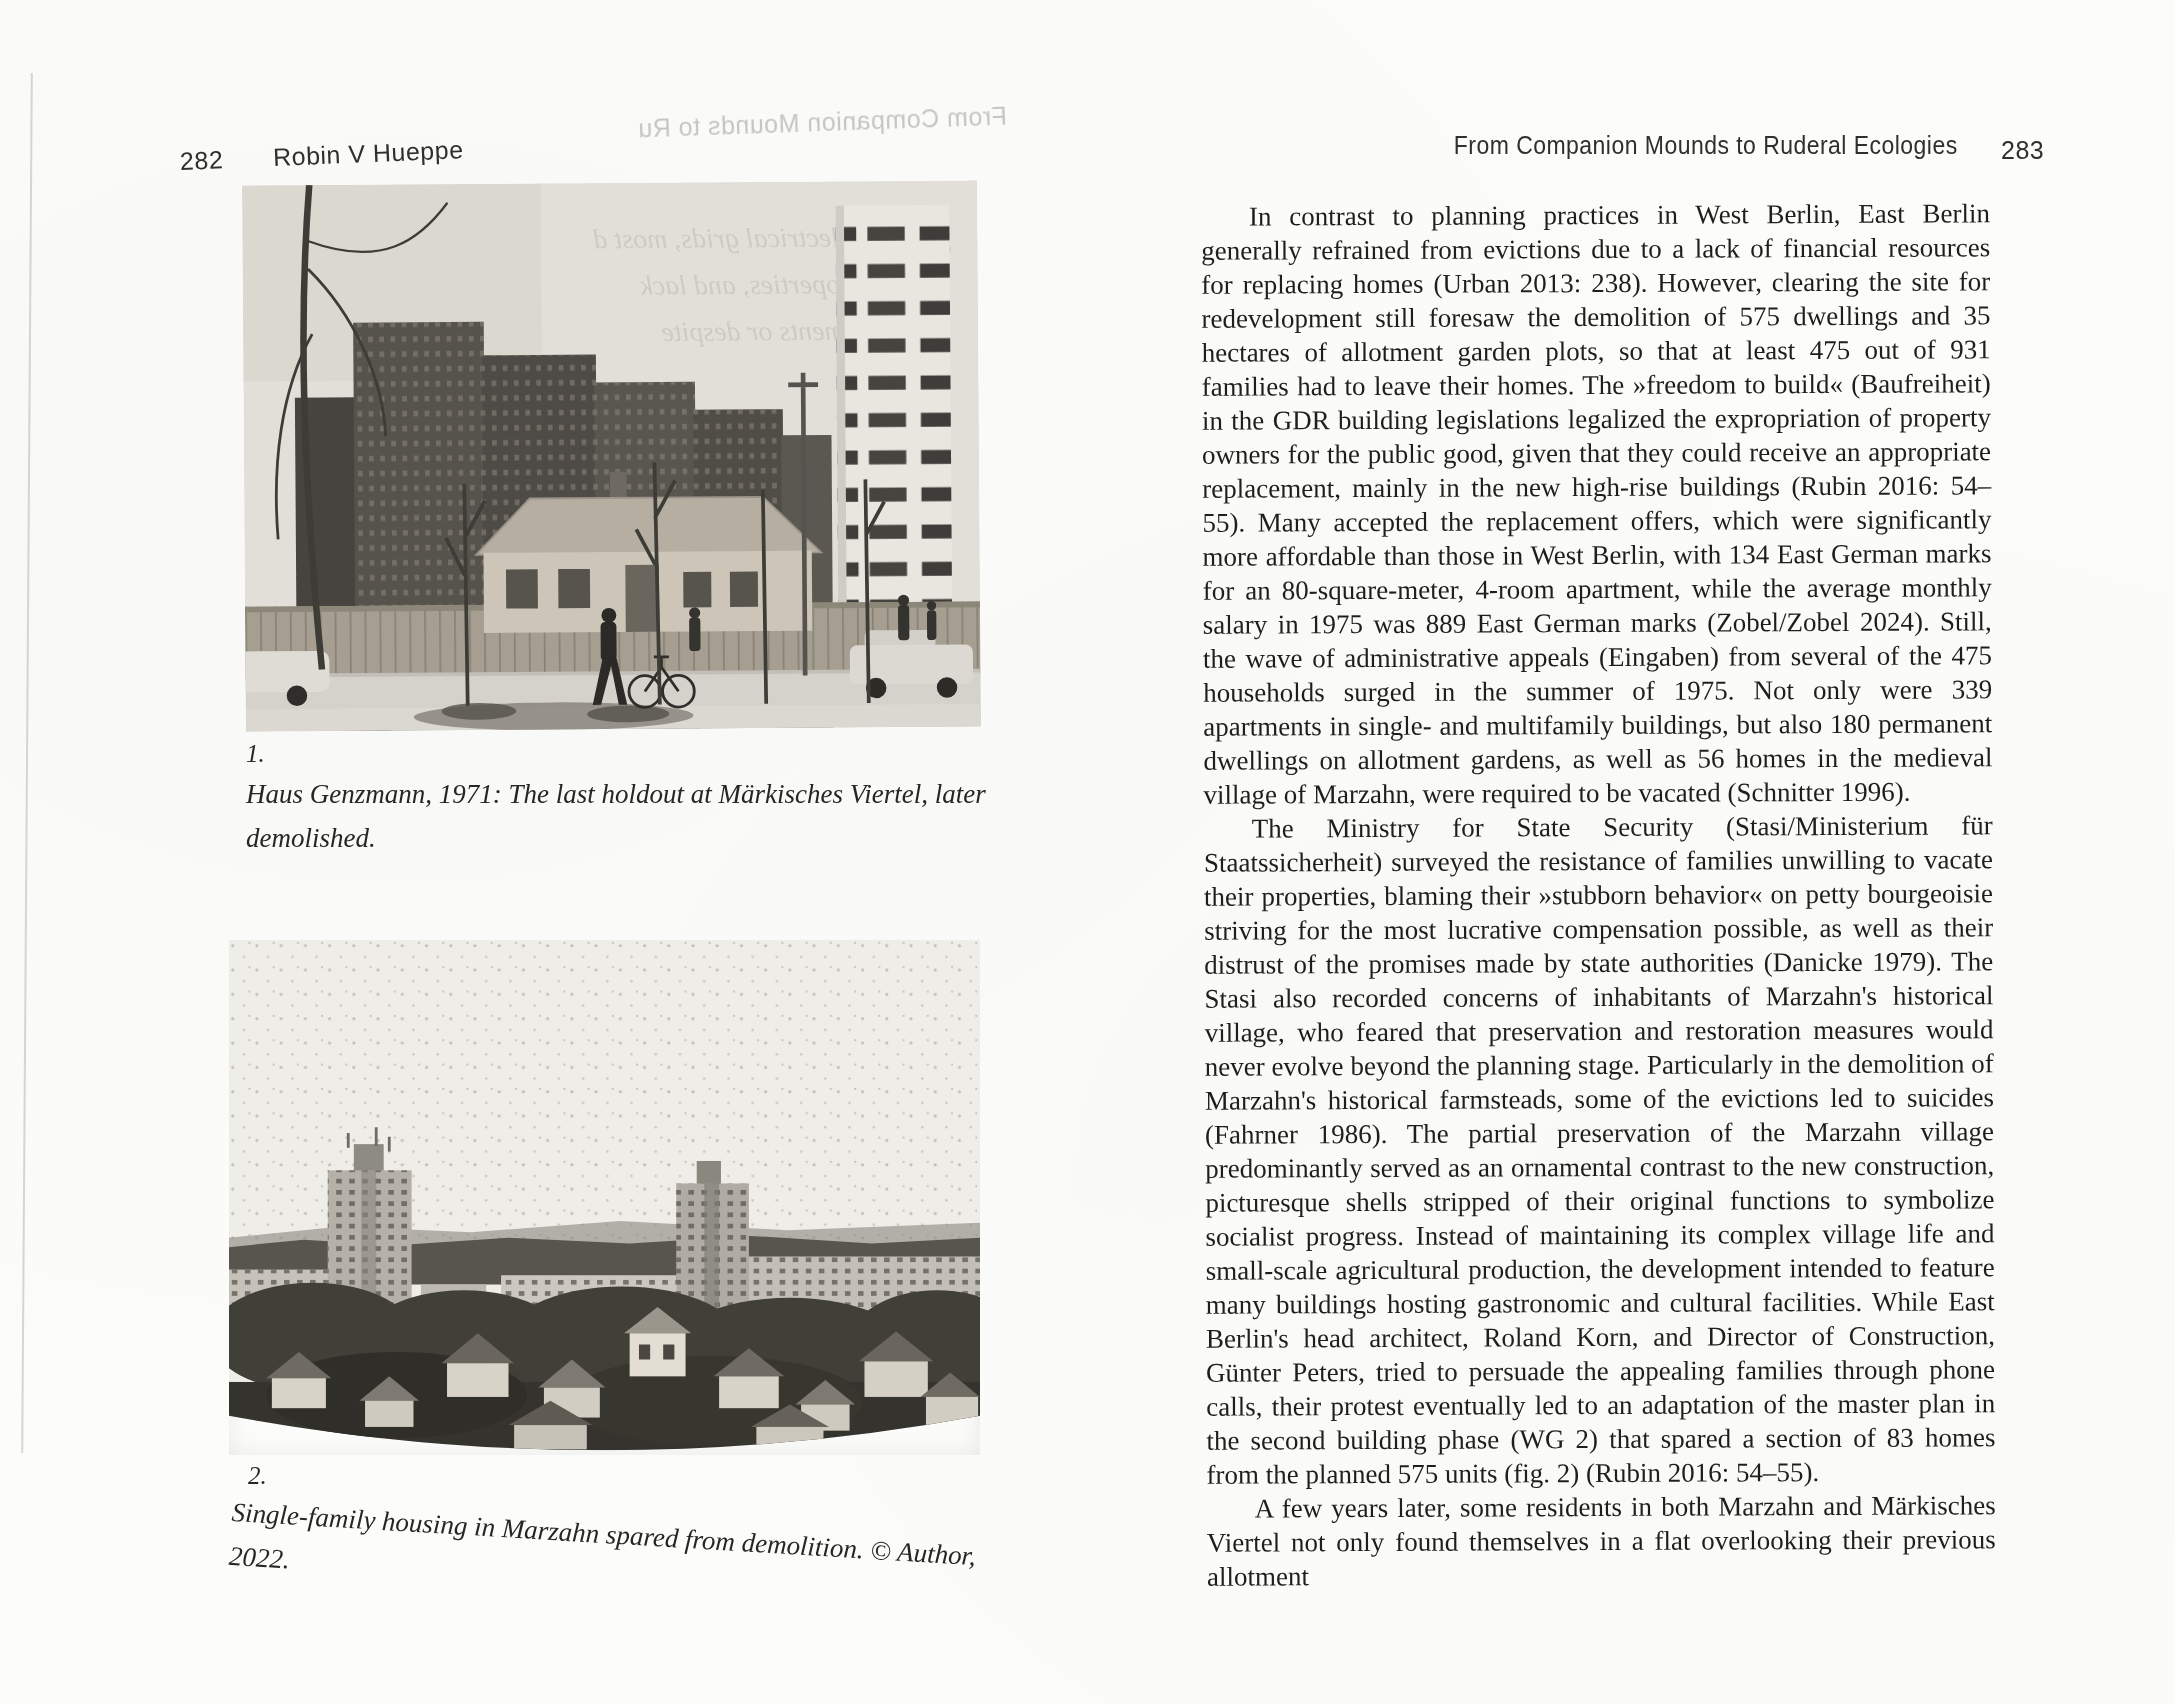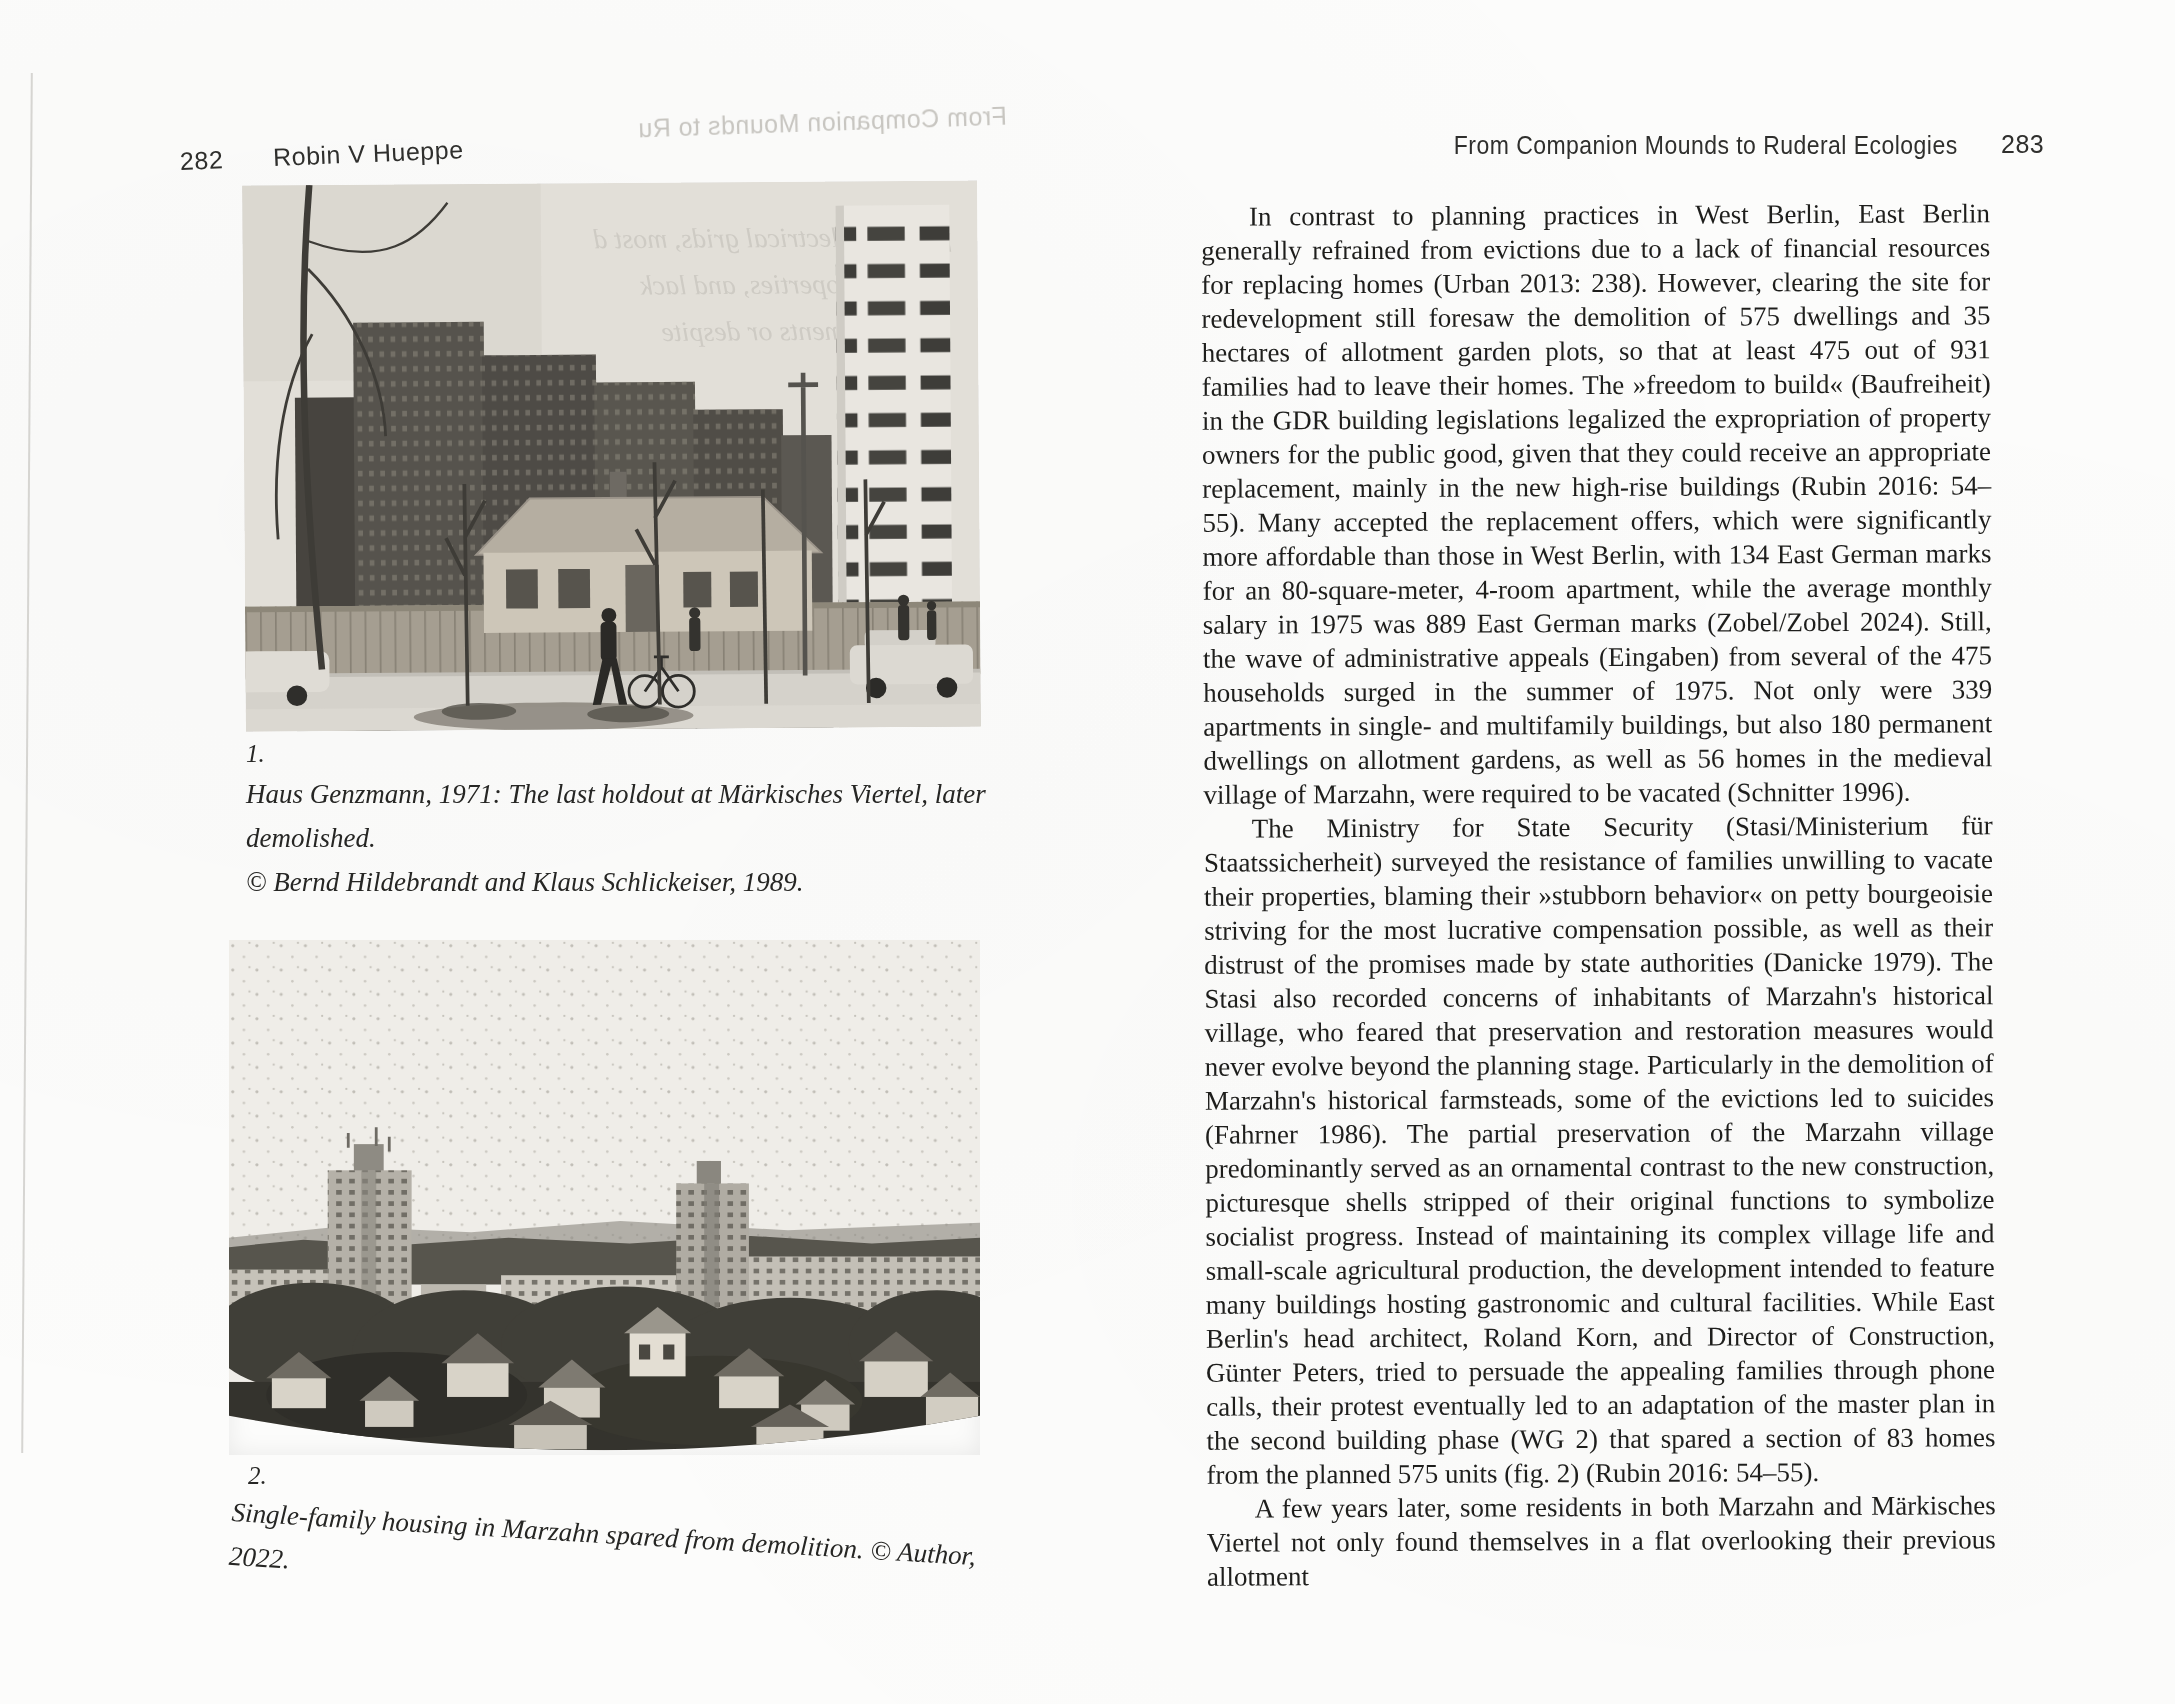--- a/index.html
+++ b/index.html
@@ -23,21 +23,21 @@
   }
   .hdr-left{left:180px;top:147px;transform:rotate(-2.4deg);transform-origin:left center;}
   .hdr-left .name{margin-left:50px;}
   .ghost-hdr{
     position:absolute;left:410px;top:112px;width:597px;
     font-family:"Liberation Sans","DejaVu Sans",sans-serif;font-size:25px;
     color:#c7c5c0;transform:scaleX(-1) rotate(2deg);filter:blur(0.7px);
     white-space:nowrap;letter-spacing:0.5px;
   }
   .hdr-right-title{right:218px;top:131px;transform:scaleX(.92);transform-origin:right center;}
-  .hdr-right-num{left:2001px;top:130px;}
+  .hdr-right-num{left:2001px;top:136px;}
   
   figure{margin:0;padding:0;}
   .photo{
     position:absolute;overflow:hidden;
     box-shadow:inset 0 0 24px rgba(0,0,0,.08);
   }
   .photo svg{display:block;width:100%;height:100%;}
   .photo1{left:244px;top:183px;width:735px;height:546px;transform:rotate(-.4deg);}
   .photo2{left:229px;top:940px;width:751px;height:515px;}
   .cap{
@@ -179,21 +179,20 @@
           <path d="M444,560 L440,300 M440,360 L462,320 M440,410 L420,372" stroke-width="4"></path>
           <path d="M558,560 L556,330" stroke-width="4"></path>
           <path d="M668,560 L666,320 M666,380 L686,344" stroke-width="4"></path>
           <path d="M600,530 L600,205 M584,218 L616,218" stroke="#55534e" stroke-width="5"></path>
         </g>
       </svg>
     </div>
     <figcaption class="cap cap1">
       <span class="fig-num">1.</span>
       <span>Haus Genzmann, 1971: The last holdout at Märkisches Viertel, later demolished.</span><br>
-      <span>© Bernd Hildebrandt and Klaus Schlickeiser, 1989.</span>
     </figcaption>
   </figure>
 
   <figure>
     <div class="photo photo2">
       <svg viewBox="0 0 806 550" preserveAspectRatio="none">
         <defs>
           <clipPath id="p2clip">
               <path d="M0,0 H806 V508 Q403,582 0,508 Z"></path>
             </clipPath>

